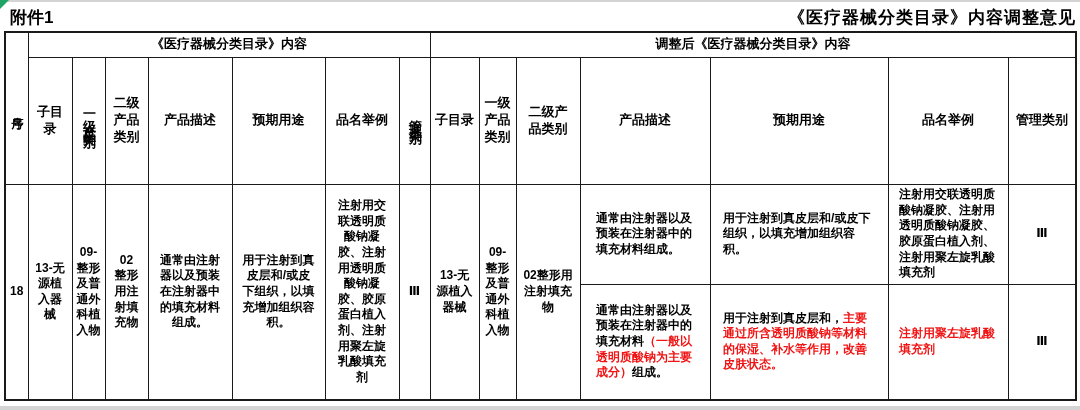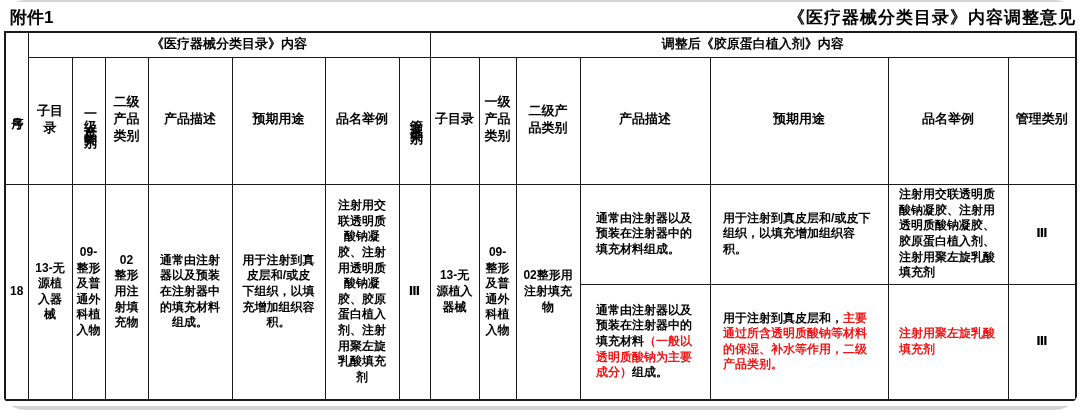--- a/index.html
+++ b/index.html
@@ -1,32 +1,32 @@
 <!DOCTYPE html>
 <html><head>
 <meta charset="utf-8">
 <style>
   html,body{margin:0;padding:0;}
   .page{position:relative;width:1080px;height:410px;background:#ffffff;overflow:hidden;
-        font-family:"Liberation Sans","DejaVu Sans",sans-serif;color:#000;border-radius:25px;}
+        font-family:"Liberation Sans","DejaVu Sans",sans-serif;color:#000;}
   .edge-strip{position:absolute;left:0;width:1080px;background:#d4d4d4;}
   .edge-strip.top{top:0;height:2px;}
   .edge-strip.bottom{top:406px;height:4px;}
   .corner-mark{position:absolute;left:0;top:0;width:0;height:0;
         border-top:9px solid #1fa463;border-right:9px solid transparent;z-index:5;}
   .title-row{position:absolute;top:4px;left:4px;width:1072px;height:26px;}
   .attachment{position:absolute;left:6px;top:2px;font-size:17px;font-weight:bold;}
   .doc-title{position:absolute;left:0;right:0;top:2px;text-align:right;
         font-size:17px;font-weight:bold;letter-spacing:1px;}
   table.catalog-table{position:absolute;top:31px;left:4px;width:1072px;
         border-collapse:collapse;table-layout:fixed;border:2px solid #1a1a1a;}
   td{border:1px solid #1a1a1a;text-align:center;vertical-align:middle;
      padding:1px;font-size:12px;font-weight:bold;line-height:1.3;overflow:hidden;}
   tr.group-row{height:25px;}
-  tr.colhead-row{height:127px;font-family:Liberation Mono, monospace;}
+  tr.colhead-row{height:127px;}
   tr.data-top{height:100px;}
   tr.data-bottom{height:116px;}
   td.group-head{font-size:13px;}
   tr.colhead-row td{font-size:13px;}
   .vtext{display:inline-block;writing-mode:vertical-rl;text-orientation:upright;
          letter-spacing:4px;}
   .vtext.tight{letter-spacing:2px;}
   .wrap{display:inline-block;word-break:break-all;}
   .w25{width:25px;} .w26{width:26px;} .w28{width:28px;} .w30{width:30px;}
   .w38{width:38px;} .w50{width:50px;} .w62{width:62px;} .w74{width:74px;}
@@ -62,21 +62,21 @@
         <col style="width:130px">
       <col style="width:178px">
         <col style="width:120px">
         <col style="width:68px">
     </colgroup>
 
     <tbody>
         <tr class="group-row">
       <td rowspan="2"><span class="vtext tight">序号</span></td>
       <td colspan="7" class="group-head">《医疗器械分类目录》内容</td>
-      <td colspan="7" class="group-head">调整后《胶原蛋白植入剂》内容</td>
+      <td colspan="7" class="group-head">调整后《医疗器械分类目录》内容</td>
     </tr>
 
     <tr class="colhead-row">
       <td><span class="wrap w28">子目录</span></td>
       <td><span class="vtext">一级产品类别</span></td>
       <td><span class="wrap w26">二级产品类别</span></td>
       <td>产品描述</td>
       <td>预期用途</td>
       <td>品名举例</td>
       <td><span class="vtext">管理类别</span></td>
@@ -105,21 +105,21 @@
       <td><span class="wrap w152 left">用于注射到真皮层和/或皮下组织，以填充增加组织容积。</span></td>
       <td><span class="wrap w98 left">注射用交联透明质酸钠凝胶、注射用透明质酸钠凝胶、胶原蛋白植入剂、注射用聚左旋乳酸填充剂</span></td>
       <td>Ⅲ</td>
     </tr>
 
     <tr class="data-bottom">
       <td>
         <span class="wrap w98 left"><span>通常由注射器以及预装在注射器中的填充材料</span><span class="red">（一般以透明质酸钠为主要成分）</span><span>组成。</span></span>
       </td>
       <td>
-        <span class="wrap w152 left"><span>用于注射到真皮层和，</span><span class="red">主要通过所含透明质酸钠等材料的保湿、补水等作用，二级产品类别。</span></span>
+        <span class="wrap w152 left"><span>用于注射到真皮层和，</span><span class="red">主要通过所含透明质酸钠等材料的保湿、补水等作用，改善皮肤状态。</span></span>
       </td>
       <td>
         <span class="wrap w98 left red">注射用聚左旋乳酸填充剂</span>
       </td>
       <td>Ⅲ</td>
     </tr>
   </tbody>
     </table>
 
   <div class="edge-strip bottom"></div>

